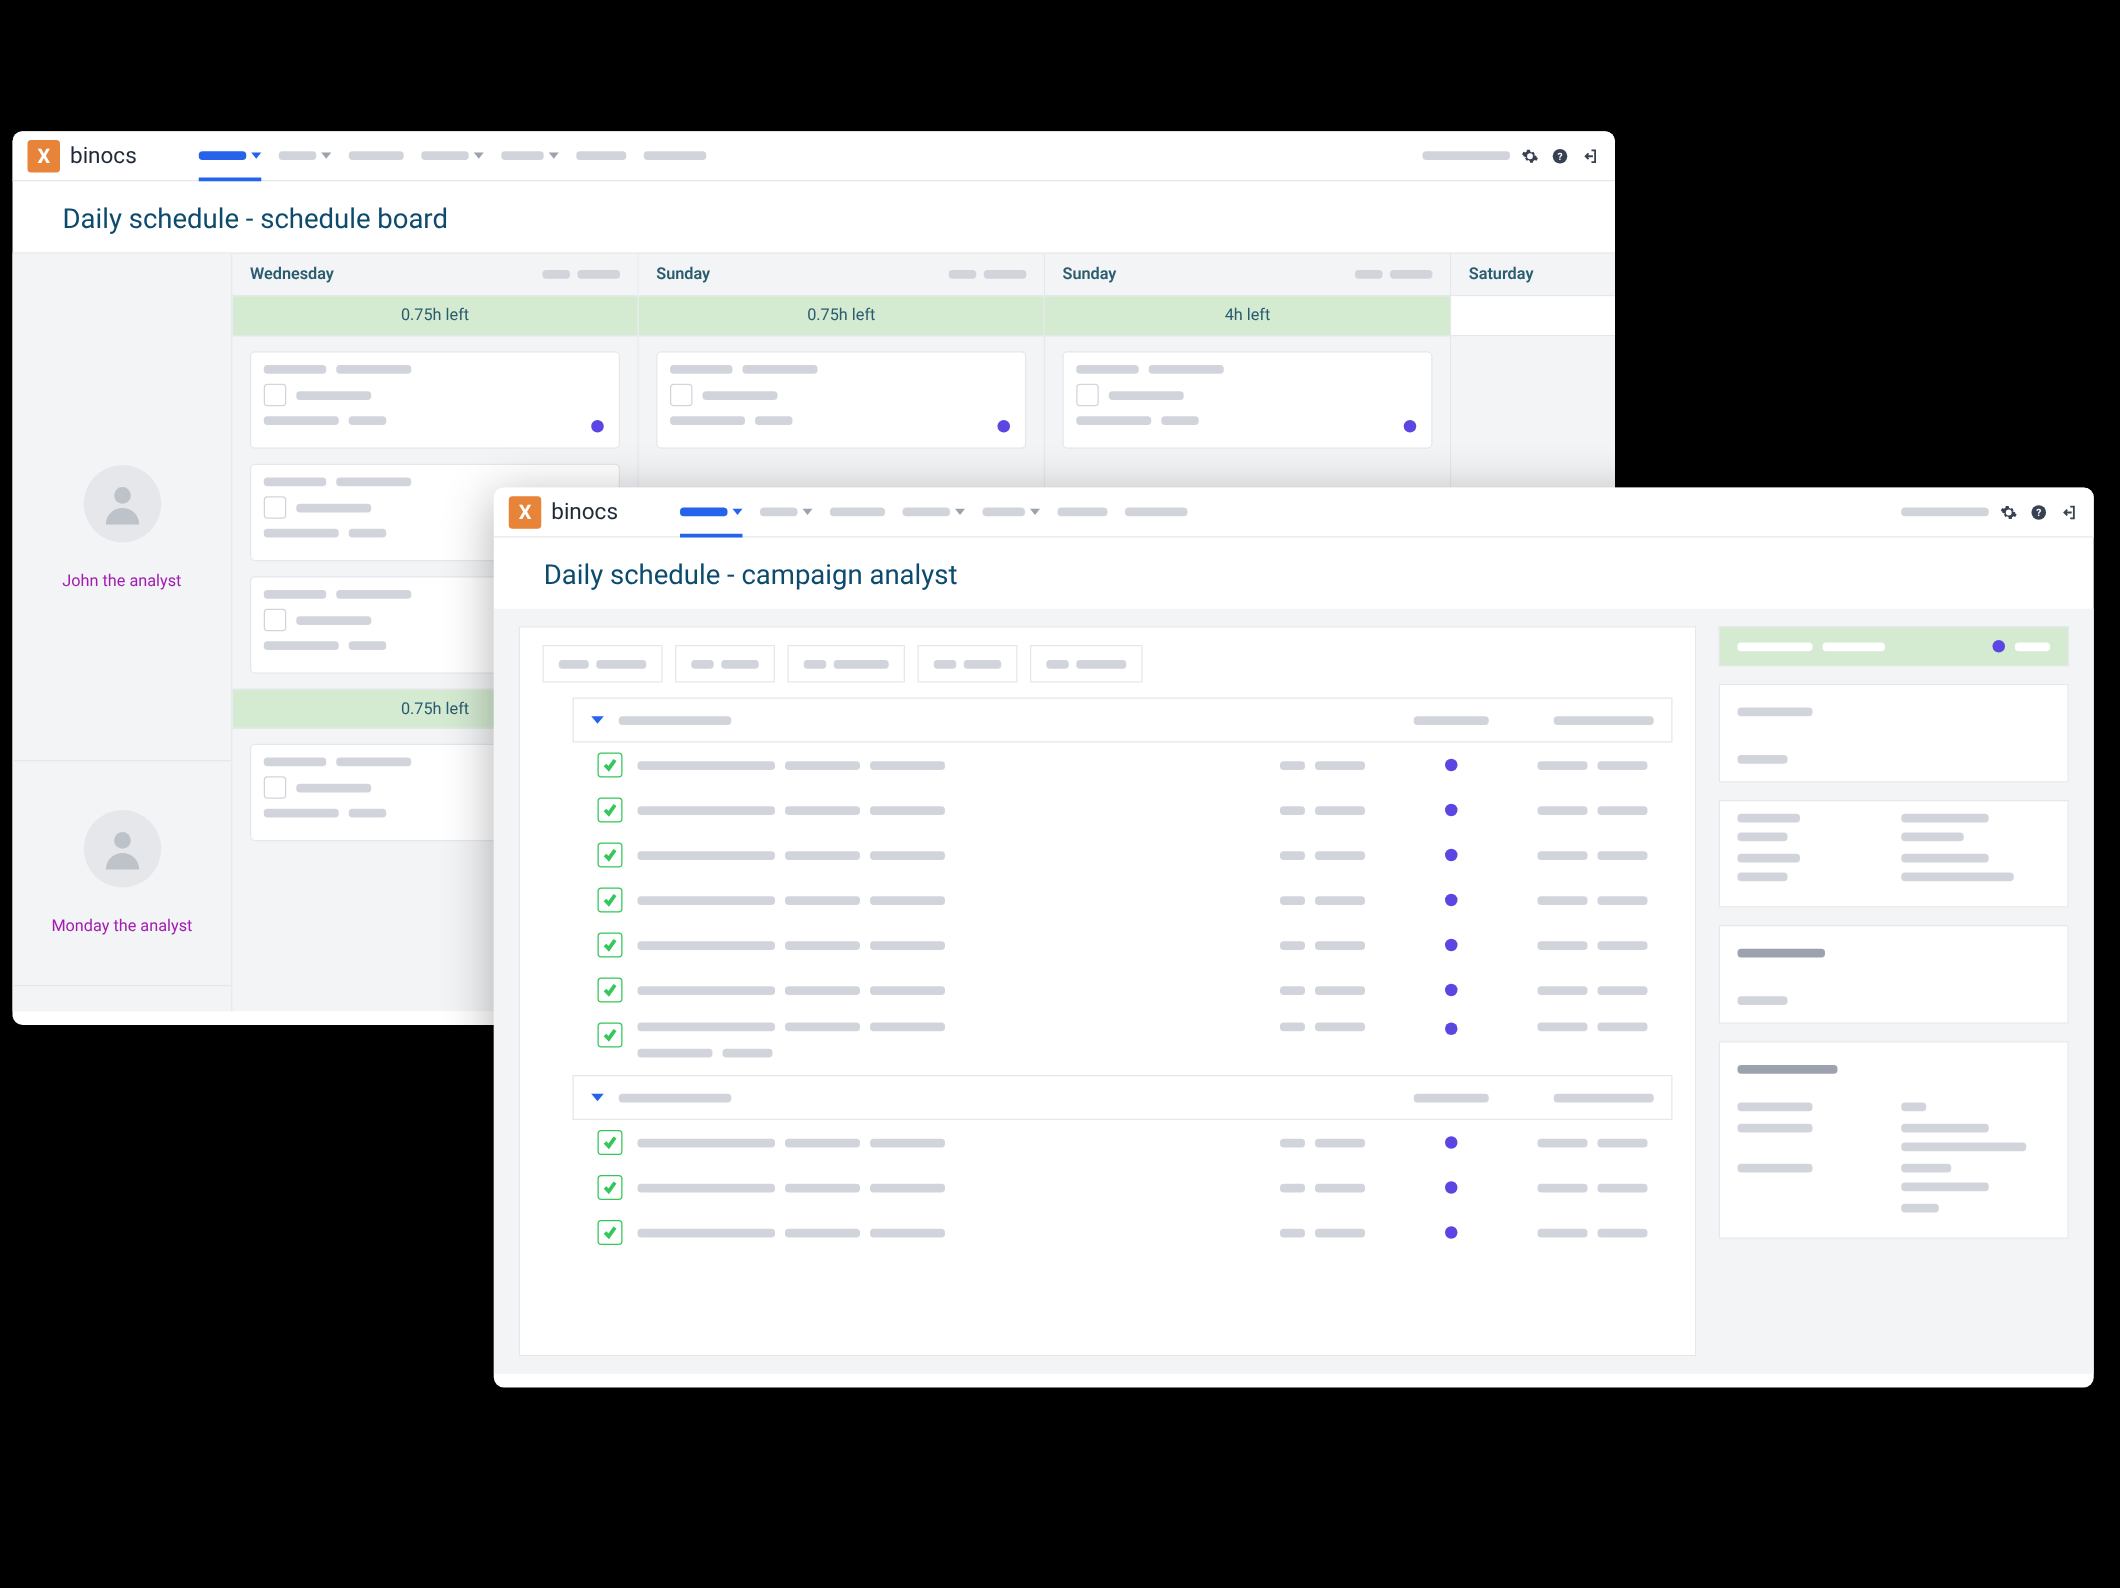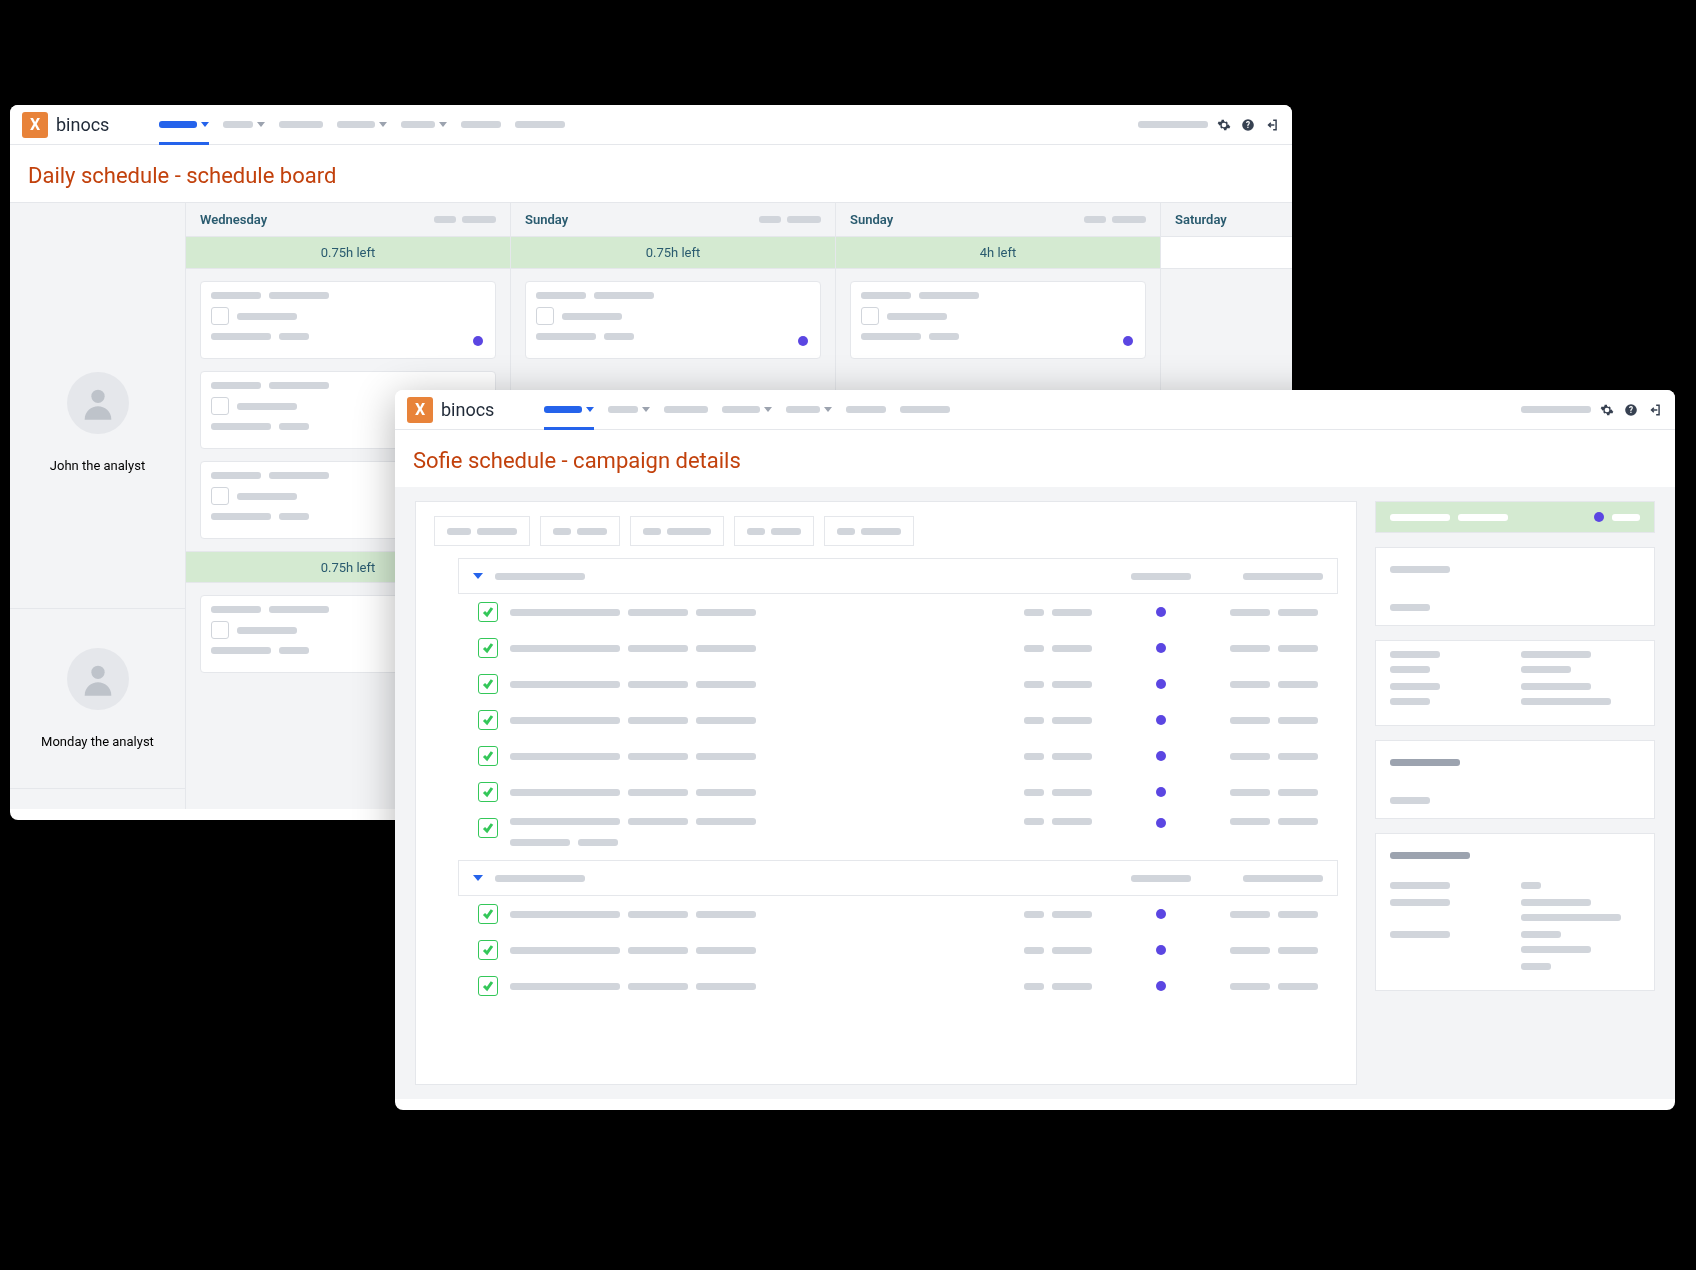--- a/index.html
+++ b/index.html
@@ -78,23 +78,23 @@
       height: 3px;
       background: #2563eb;
     }
     .bar { display:inline-block; height:7px; border-radius:3px; background:#d1d5db; }
     .bar.blue { background:#2563eb; }
     .caret { width:0; height:0; border-left:4px solid transparent; border-right:4px solid transparent; border-top:5px solid #9ca3af; display:inline-block; }
     .caret.blue { border-top-color:#2563eb; }
     .titlebar-right { margin-left:auto; display:flex; align-items:center; gap:8px; }
     .icon-btn { width:16px; height:16px; display:inline-flex; align-items:center; justify-content:center; color:#374151; cursor:pointer; }
     .page-title {
-      padding: 18px 18px 14px;
+      padding: 18px 40px 14px;
       font-size: 22px;
-      color: #c2410c;
+      color: #0c4a6e;
       font-weight: 400;
     }
     .board {
       display:flex;
       height: calc(100% - 108px);
       border-top: 1px solid #e5e7eb;
       background:#f3f4f6;
     }
     .people-col {
       width: 176px;
@@ -109,21 +109,21 @@
       align-items:center;
       justify-content:center;
       border-bottom:1px solid #e5e7eb;
     }
     .person-cell.short { height: 180px; }
     .avatar {
       width:62px; height:62px; border-radius:50%;
       background:#e5e7eb; display:flex; align-items:center; justify-content:center;
     }
     .avatar svg { width:40px; height:40px; fill:#bec3ca; }
-    .person-name { font-size:13px; color:#000000; margin-top:24px; }
+    .person-name { font-size:13px; color:#a21caf; margin-top:24px; }
     .days-area { flex:1; display:flex; overflow:hidden; }
     .day-col {
       width: 325px;
       flex-shrink:0;
       border-right:1px solid #e5e7eb;
       background:#f3f4f6;
     }
     .day-header {
       height:34px;
       display:flex;
@@ -459,21 +459,21 @@
             <text x="12" y="17" text-anchor="middle" fill="#fff" font-size="14" font-weight="bold">?</text>
           </svg>
         </span>
       <span class="icon-btn">
           <svg viewBox="0 0 24 24" width="14" height="14" fill="none" stroke="currentColor" stroke-width="2.5">
             <path d="M14 4h5v16h-5M10 8l-4 4 4 4M6 12h10"></path>
           </svg>
         </span>
     </div>
   </div>
-  <div class="page-title">Sofie schedule - campaign details</div>
+  <div class="page-title">Daily schedule - campaign analyst</div>
   <div class="detail-body">
     <div class="detail-main">
       <div class="tabs-row">
         <div class="tab-chip">
             <span class="bar" style="width:24px"></span>
             <span class="bar" style="width:40px"></span>
           </div>
         <div class="tab-chip">
             <span class="bar" style="width:18px"></span>
             <span class="bar" style="width:30px"></span>

